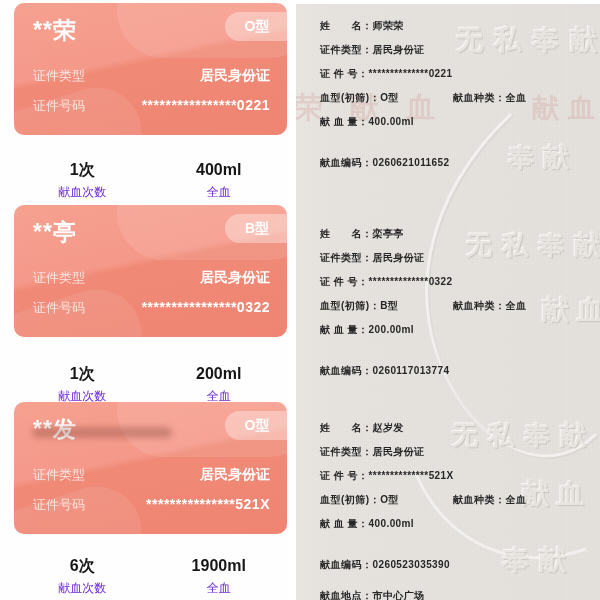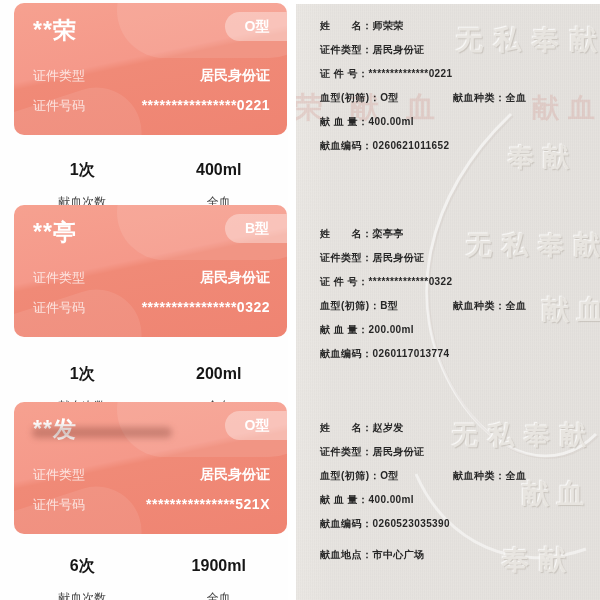--- a/index.html
+++ b/index.html
@@ -27,21 +27,21 @@
   .card-lab { font-size:13px; color:rgba(255,255,255,0.75); }
   .card-val { font-size:14px; color:#fff; font-weight:600; }
   .card-val.num { font-weight:700; letter-spacing:0.5px; }
   .smudge { position:absolute; left:18px; top:25px; width:140px; height:11px;
             background:rgba(105,45,35,0.30); filter:blur(3px); border-radius:6px; }
 
   .stats { position:absolute; left:14px; width:273px; display:flex; text-align:center; }
   .stats-1 { top:158px; } .stats-2 { top:362px; } .stats-3 { top:554px; }
   .stat { flex:1; }
   .stat-num { font-size:16px; font-weight:700; color:#161616; line-height:24px; }
-  .stat-cap { margin-top:12px; font-size:12px; color:#404040; }
+  .stat-cap { margin-top:2px; font-size:12px; color:#6d28d9; }
 
   
   .right-col { position:absolute; left:296px; top:4px; width:304px; height:596px; overflow:hidden;
                background:#e6e3df;
                background-image:
                  repeating-linear-gradient(0deg, rgba(255,255,255,0.035) 0 1px, transparent 1px 3px),
                  repeating-linear-gradient(90deg, rgba(0,0,0,0.015) 0 1px, transparent 1px 2px),
                  linear-gradient(90deg, #eae7e3 0%, #e6e3df 12%, #e4e1dd 100%); }
 
   .wm { position:absolute; font-weight:700; white-space:nowrap; pointer-events:none; }
@@ -59,21 +59,21 @@
   .wm9 { left:206px; top:538px; font-size:27px; letter-spacing:10px; }
   .wm-arc { position:absolute; left:0; top:0; width:304px; height:596px; pointer-events:none; }
 
   .cert { position:absolute; left:24px; right:8px; }
   .cert-1 { top:10px; } .cert-2 { top:218px; } .cert-3 { top:412px; }
   .cert-row { height:24px; line-height:24px; font-size:10px; color:#262626; white-space:nowrap; }
   .cert-lab { font-weight:600; letter-spacing:0.5px; }
   .cert-val { font-weight:700; letter-spacing:0.4px; }
   .cert-row.dual { display:flex; }
   .cert-row.dual .pair-1 { min-width:133px; }
-  .cert-row.code { }
+  .cert-row.code { margin-top:17px; }
   .cert-row.site { margin-top:7px; }
 </style>
 </head>
 <body>
 
 <div class="screen">
 
   <div class="left-col">
 
     <div class="card card-1">
@@ -221,20 +221,23 @@
       </div>
     </div>
 
     <div class="cert cert-3">
       <div class="cert-row">
         <span class="cert-lab">姓　　名：</span><span class="cert-val">赵岁发</span>
       </div>
       <div class="cert-row">
         <span class="cert-lab">证件类型：</span><span class="cert-val">居民身份证</span>
       </div>
+      <div class="cert-row">
+        <span class="cert-lab">证 件 号：</span><span class="cert-val">**************521X</span>
+      </div>
       <div class="cert-row dual">
         <span class="pair-1"><span class="cert-lab">血型(初筛)：</span><span class="cert-val">O型</span></span>
         <span class="pair-2"><span class="cert-lab">献血种类：</span><span class="cert-val">全血</span></span>
       </div>
       <div class="cert-row">
         <span class="cert-lab">献 血 量：</span><span class="cert-val">400.00ml</span>
       </div>
       <div class="cert-row code">
         <span class="cert-lab">献血编码：</span><span class="cert-val">0260523035390</span>
       </div>

